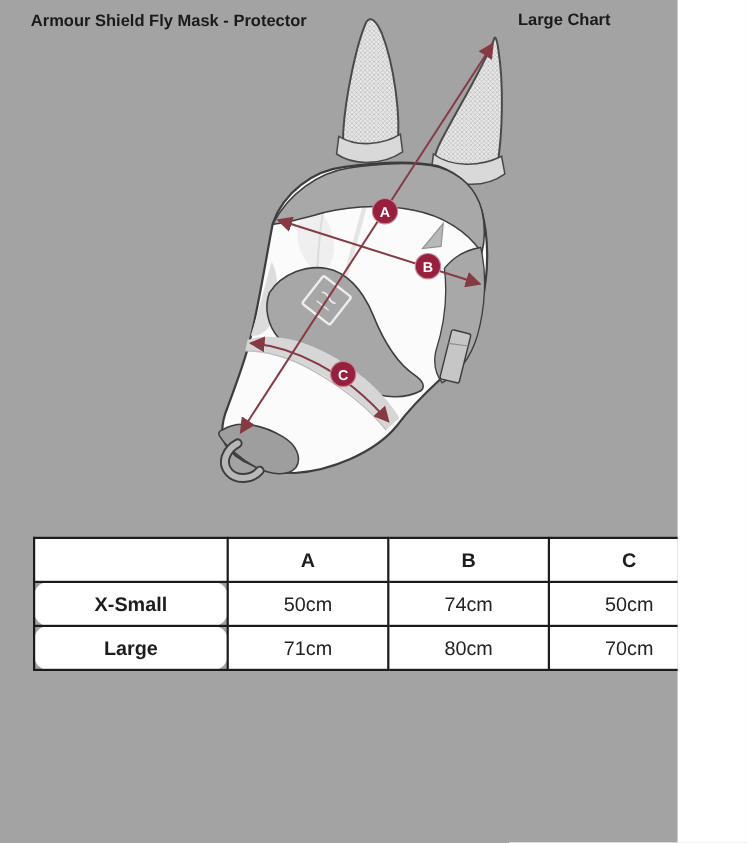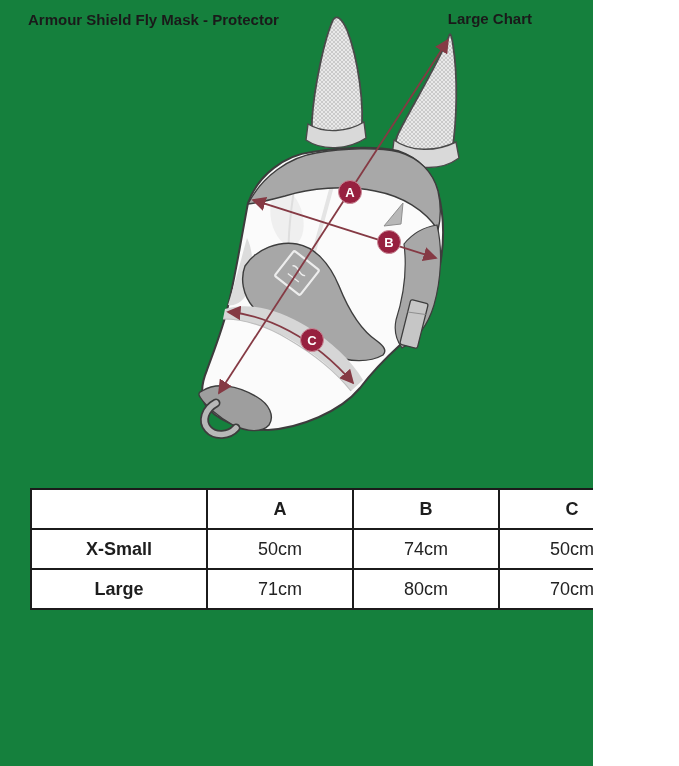--- a/index.html
+++ b/index.html
@@ -1,28 +1,28 @@
 <!DOCTYPE html>
 <html><head>
 <meta charset="utf-8">
 <style>
   html,body{margin:0;padding:0;background:#ffffff;}
-  .page{position:relative;width:593px;height:766px;background:#15803d;overflow:hidden;
-        font-family:"Liberation Sans", sans-serif;color:#1d1d1d;}
+  .page{position:relative;width:593px;height:766px;background:#a3a3a3;overflow:hidden;
+        font-family:"Liberation Sans", sans-serif;color:#1d1d1d;padding-left:23px;}
   .hdr-title{position:absolute;left:28px;top:10px;width:300px;
              font-size:15px;font-weight:700;line-height:19px;color:#1a1a1a;}
   .hdr-right{position:absolute;right:61px;top:10px;font-size:15px;font-weight:700;color:#1a1a1a;}
   .figure{position:absolute;left:0;top:0;width:679px;height:480px;}
   .tbl-wrap{position:absolute;left:30px;top:488px;width:614px;}
   table.size{border-collapse:collapse;table-layout:fixed;width:614px;}
   table.size th, table.size td{
     border:2px solid #1b1b1b;height:38px;text-align:center;vertical-align:middle;
     font-size:18px;padding:0;background:#ffffff;}
   table.size thead th{font-weight:700;}
-  table.size tbody th{font-weight:700;}
+  table.size tbody th{font-weight:700;border-radius:13px;}
   table.size tbody td{font-weight:400;color:#222;margin-left:20px;}
 </style>
 </head>
 <body>
 
 <div class="page">
 
   <div class="hdr-title">
     <div>Armour Shield Fly Mask - Protector</div>
   </div>

